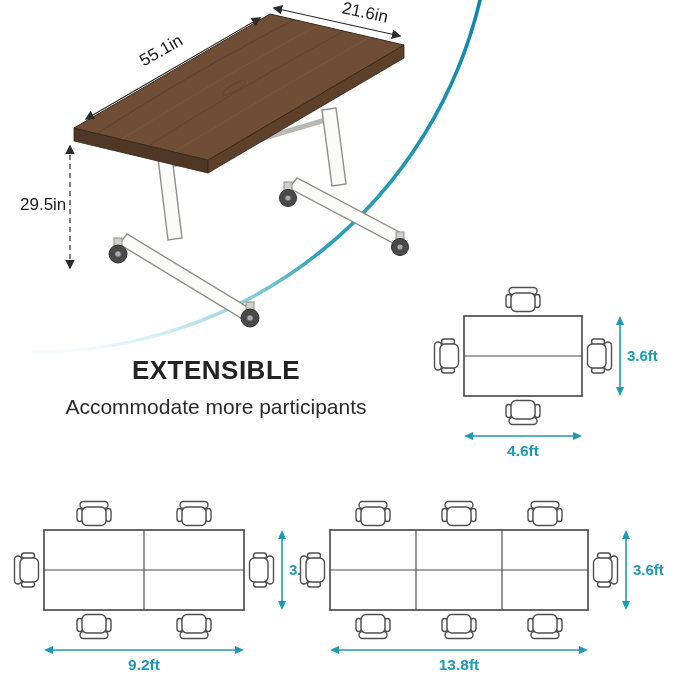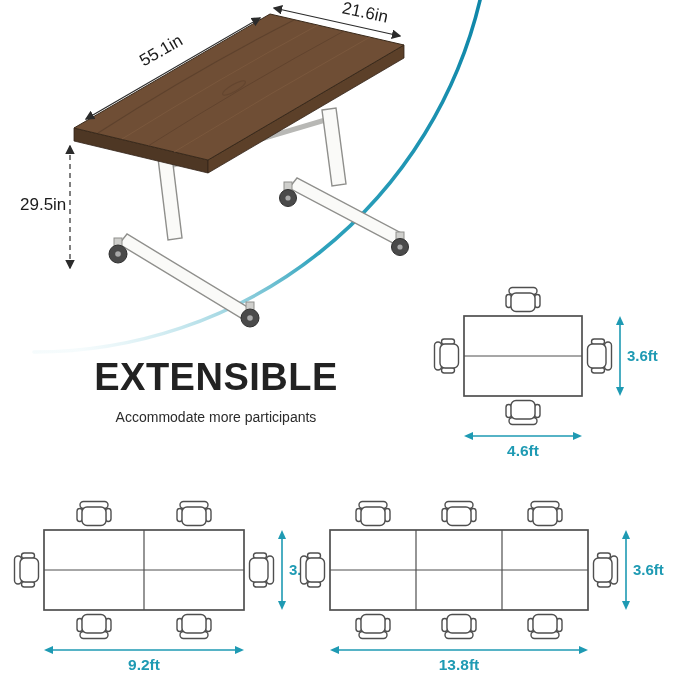--- a/index.html
+++ b/index.html
@@ -11,23 +11,23 @@
   .illustration{position:absolute;left:12px;top:0;width:440px;height:360px;}
   .illustration svg{position:absolute;left:0;top:0;}
   .dim-label{
     position:absolute;font-size:17px;color:#1b1b1b;white-space:nowrap;line-height:1;
   }
   .dim-width{left:126px;top:42px;transform:rotate(-30deg);}
   .dim-depth{left:330px;top:4px;transform:rotate(12deg);}
   .dim-height{left:8px;top:196px;}
   .title-block{position:absolute;left:0;top:356px;width:432px;text-align:center;}
   .title-block h1{
-    margin:0;font-size:38px;line-height:1.12;font-weight:800;color:#222222;letter-spacing:.5px;
+    margin:0;font-size:26px;line-height:1.12;font-weight:800;color:#222222;letter-spacing:.5px;
   }
-  .title-block p{margin:10px 0 0;font-size:14px;color:#2b2b2b;}
+  .title-block p{margin:10px 0 0;font-size:21px;color:#2b2b2b;}
   .layout{position:absolute;}
   .layout-single{left:428px;top:284px;}
   .layout-double{left:8px;top:498px;}
   .layout-triple{left:294px;top:498px;}
 </style>
 </head>
 <body>
 
 <div class="canvas">
 

